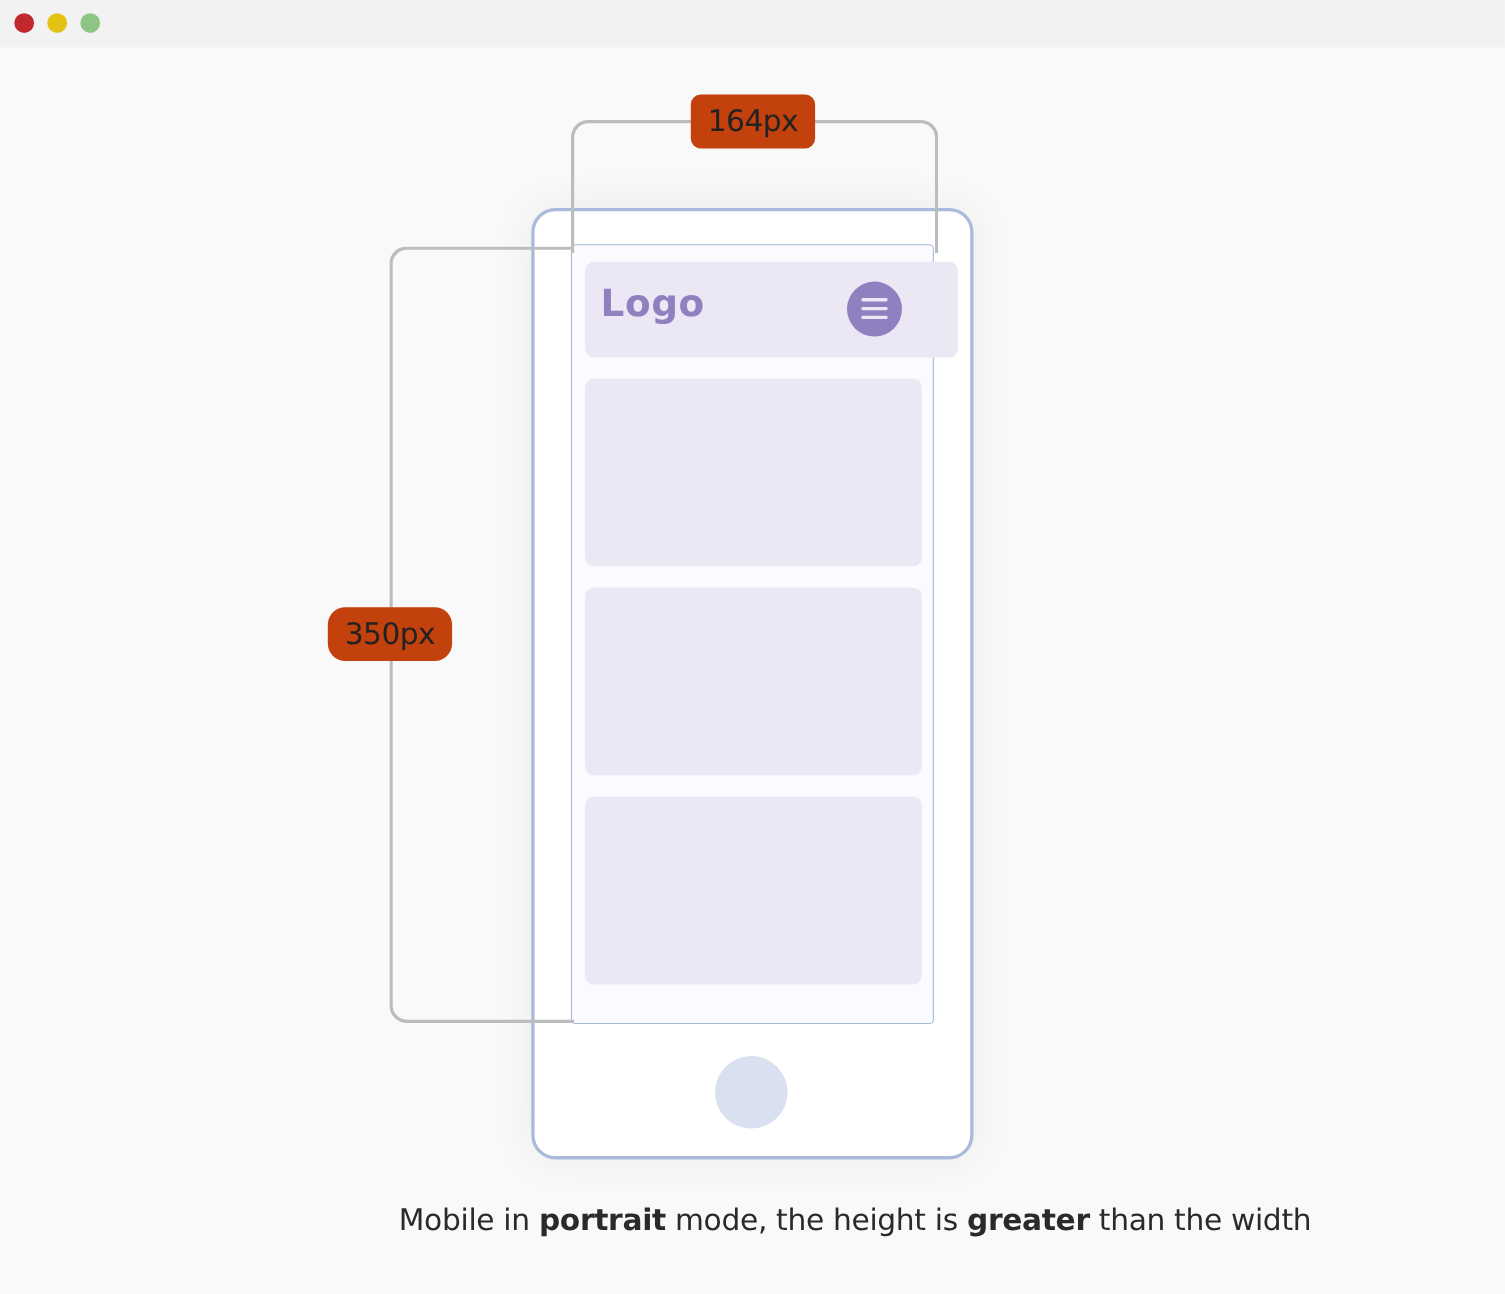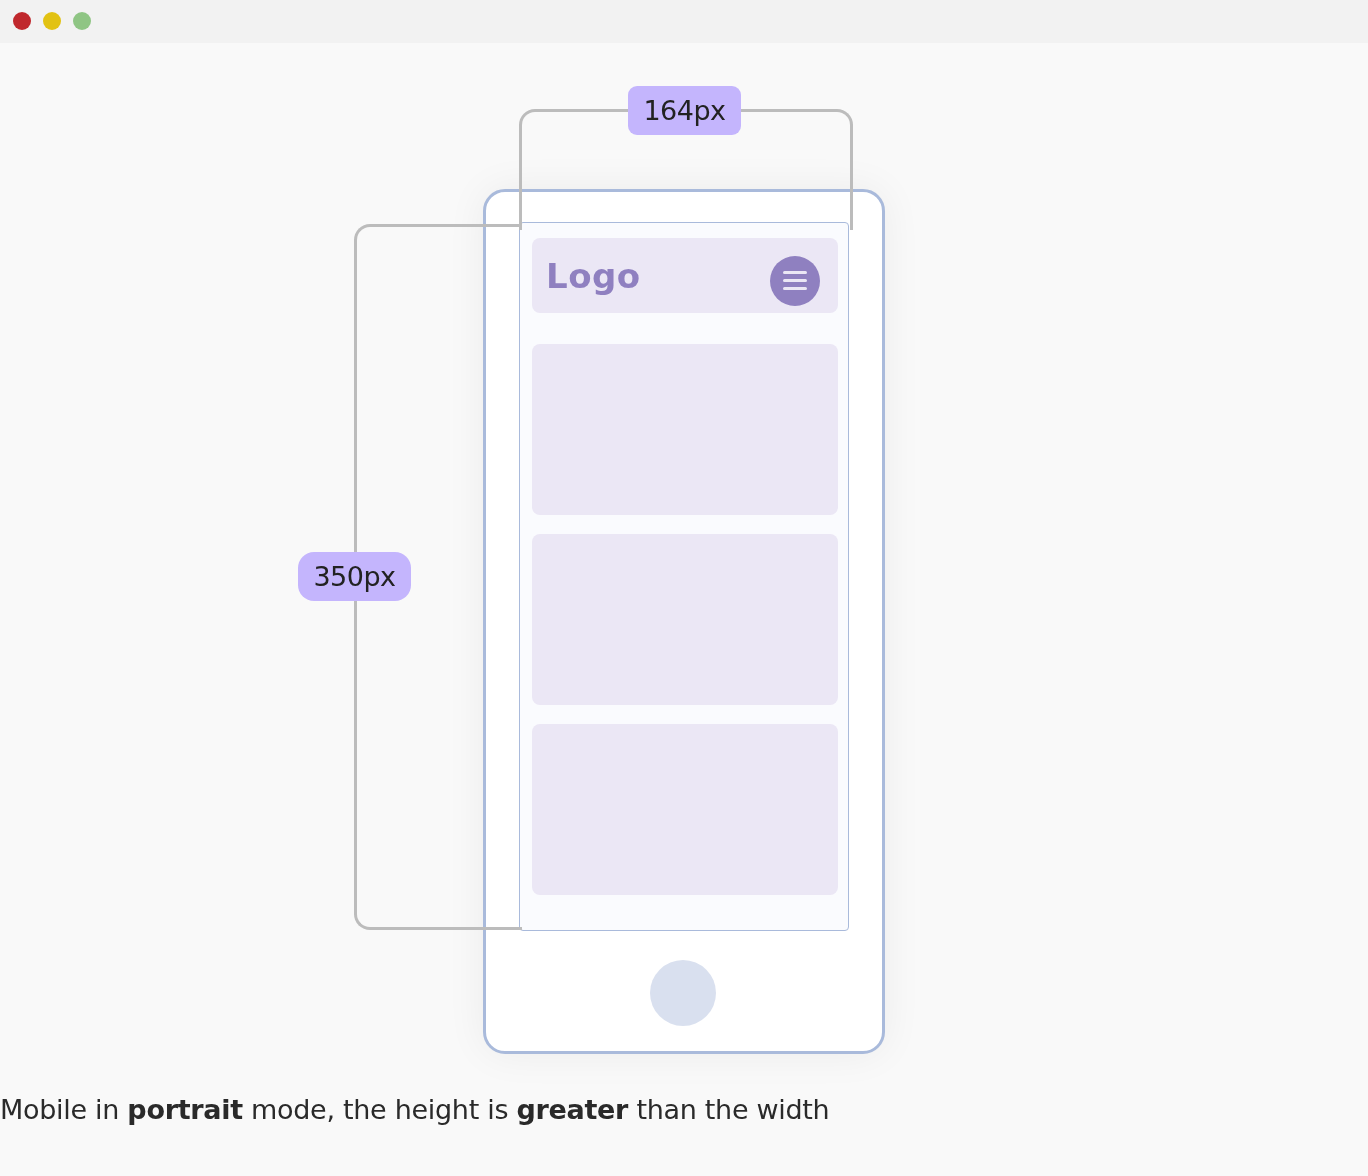--- a/index.html
+++ b/index.html
@@ -20,22 +20,22 @@
   .phone {
     position:absolute; left:483px; top:189px; width:396px; height:859px;
     border:3px solid #a9badb; border-radius:22px; background:#ffffff;
     box-shadow: 0 0 40px rgba(0,0,0,0.06);
   }
   .screen {
     position:absolute; left:519px; top:222px; width:328px; height:707px;
     border:1.5px solid #a9badb; border-radius:4px; background:#fafbfe;
   }
   .header-card {
-    position:absolute; left:532px; top:238px; width:306px; height:75px;
-    background:#ebe7f5; border-radius:8px;
+    position:absolute; left:532px; top:238px; width:306px; height:87px;
+    background:#ebe7f5; border-radius:8px;padding-left:33px;
   }
   .logo {
     position:absolute; left:14px; top:18px;
     font-size:34px; font-weight:bold; color:#8f80c0; letter-spacing:0.5px;
     font-family:"DejaVu Sans", sans-serif;
   }
   .menu-btn {
     position:absolute; left:238px; top:18px; width:50px; height:50px;
     border-radius:50%; background:#8f80c0;
   }
@@ -59,30 +59,30 @@
   .bracket-width {
     position:absolute; left:519px; top:109px; width:328px; height:118px;
     border:3px solid #bcbcbc; border-bottom:none; border-radius:16px 16px 0 0;
     box-sizing:content-box;
   }
   .bracket-height {
     position:absolute; left:354px; top:224px; width:165px; height:700px;
     border:3px solid #bcbcbc; border-right:none; border-radius:16px 0 0 16px;
   }
   .label {
-    position:absolute; height:49px; width:113px; background:#c4b5fd;
+    position:absolute; height:49px; width:113px; background:#c2410c;
     border-radius:9px; color:#222222; font-size:27px; line-height:49px;
     text-align:center; font-family:"DejaVu Sans", sans-serif;
     letter-spacing:-0.5px;
   }
   .label.w { left:628px; top:86px; }
   .label.h { left:298px; top:552px;border-radius:16px; }
 
   .caption {
-    position:absolute; left:0; top:1094px; width:1192px; text-align:left;
+    position:absolute; left:0; top:1094px; width:1192px; text-align:right;
     font-size:27px; color:#2a2a2a; font-family:"DejaVu Sans", sans-serif;
     letter-spacing:-0.3px;
   }
   .caption b { font-weight:bold; }
 </style>
 </head>
 <body>
 
 <div class="titlebar">
   <span class="dot red" style="background:#c0282d"></span>

